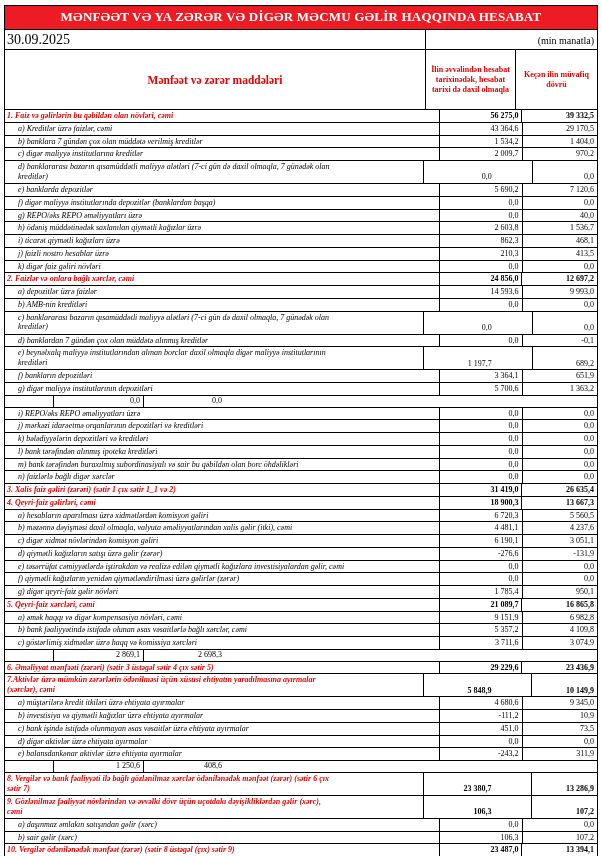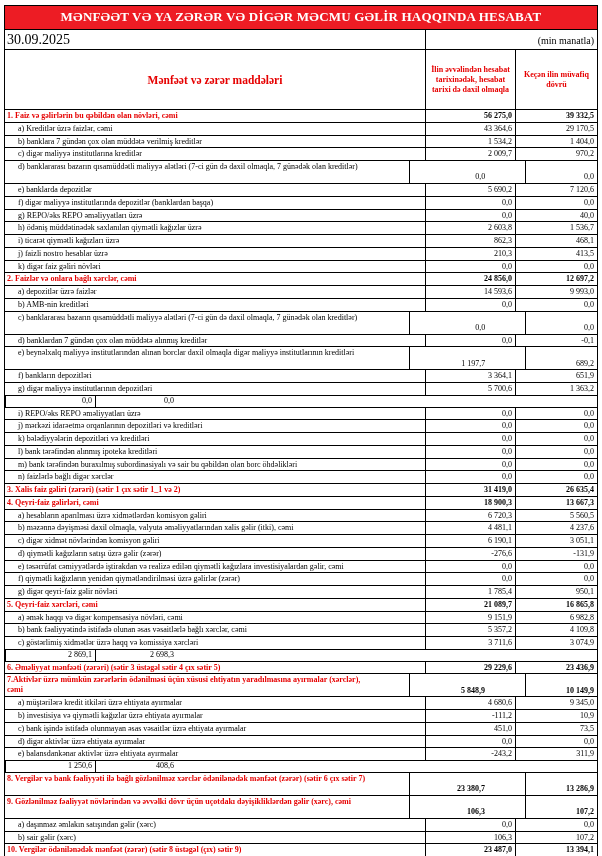--- a/index.html
+++ b/index.html
@@ -49,29 +49,29 @@
   }
   .head-cur{ width:90px; }
   .head-prior{ width:82px; }
 
   
   .row{
     display:flex; border-top:1px solid var(--border);
     min-height:11.4px; font-size:8px; line-height:1.22;
   }
   .row.tall{ min-height:23px;gap:37px; }
-  .c1{ width:420px; padding:1px 2px 1px 2px; }
+  .c1{ width:420px; padding:1px 2px 1px 2px;font-style:italic; }
   .row.sub .c1{ padding-left:13px; }
   .row.section .c1{ color:var(--red); font-weight:bold; }
   .num{
     display:flex; align-items:flex-end; justify-content:flex-end;
     border-left:1px solid var(--border);
     padding:0 3px 1px 0; white-space:nowrap;
   }
-  .c2{ width:90px; }
+  .c2{ width:90px;margin-left:48px; }
   .c3{ width:82px; }
   .row.section .num{ font-weight:bold; }
 </style>
 </head>
 <body>
 
 <div class="page">
 
   <div class="title-bar">MƏNFƏƏT VƏ YA ZƏRƏR VƏ DİGƏR MƏCMU GƏLİR HAQQINDA HESABAT</div>
 

